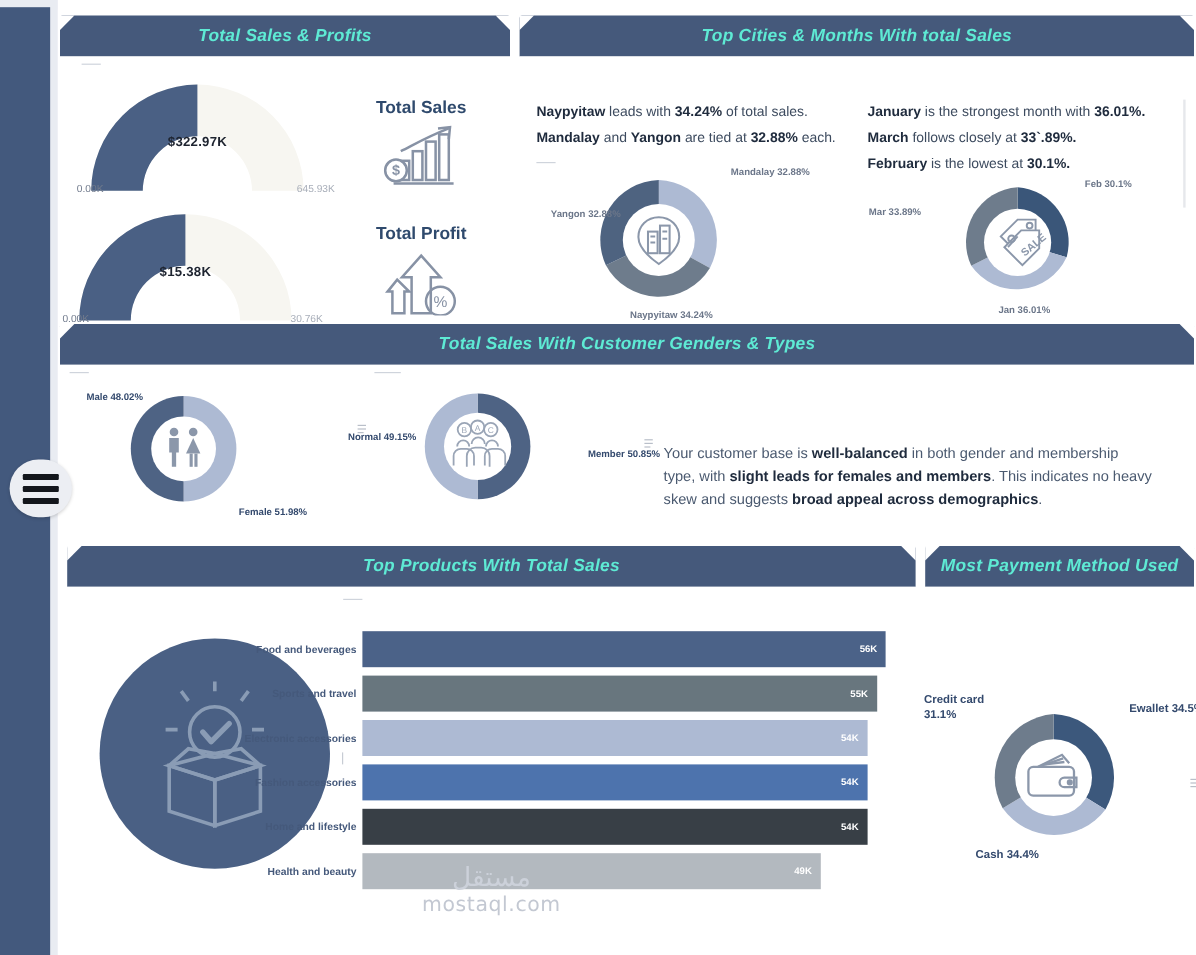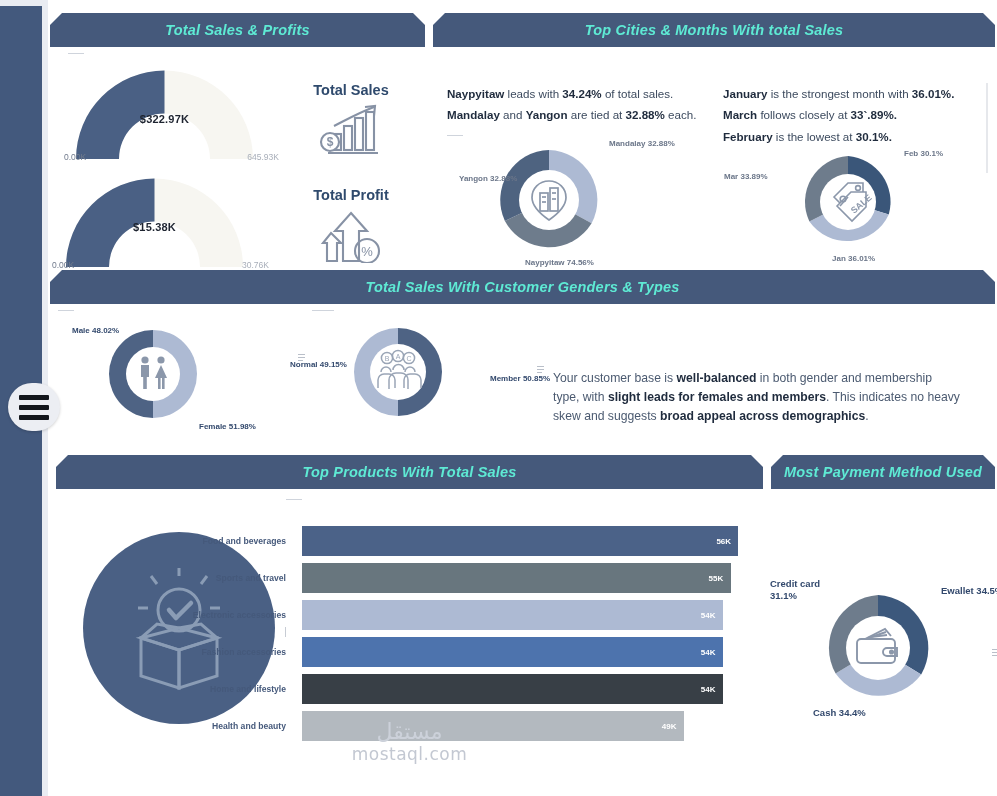--- a/index.html
+++ b/index.html
@@ -107,21 +107,21 @@
     position: absolute; font-size: 8px; font-weight: bold;
     color: #6b7689; white-space: nowrap;
   }
   .dlabel-dark { color: #33496d; padding-left: 20px; }
   .dlabel-mid { font-size: 9.5px; color: #33496d; font-weight: bold; }
 
   
   .bars { position: absolute; }
   .bar-row { position: relative; height: 36px; margin-bottom: 1px; display:flex; align-items:center; }
   .bar-cat {
-    width: 118px; text-align: right; padding-right: 16px;
+    width: 118px; text-align: right; padding-right: 5px;
     font-size: 8.6px; font-weight: bold; color: #45597b; white-space: nowrap;
   }
   .bar-track { position: relative; flex: 1; height: 100%; }
   .bar-fill { position: absolute; left: 0; top: 3px; bottom: 3px; }
   .bar-val {
     position: absolute; top: 50%; transform: translateY(-50%);
     font-size: 8px; font-weight: bold; color: #ffffff;
   }
 
   .big-circle {
@@ -243,21 +243,21 @@
               <rect x="47" y="49" width="8" height="18"></rect>
               <rect x="57" y="44" width="8" height="23"></rect>
               <line x1="49" y1="53" x2="53" y2="53"></line>
               <line x1="49" y1="58" x2="53" y2="58"></line>
               <line x1="59" y1="49" x2="63" y2="49"></line>
               <line x1="59" y1="55" x2="63" y2="55"></line>
             </g>
           </svg>
           <div class="dlabel" style="left:116px; top:-5px;">Mandalay 32.88%</div>
           <div class="dlabel" style="left:-74px; top:30px;margin-left:40px;">Yangon 32.88%</div>
-          <div class="dlabel" style="left:32px; top:114px;">Naypyitaw 74.56%</div>
+          <div class="dlabel" style="left:32px; top:114px;">Naypyitaw 34.24%</div>
         </div>
 
         <div style="position:absolute; left:363px; top:103px;">
           <svg width="104" height="104" viewBox="0 0 104 104">
 
             <path d="M52 52 L52 6 A46 46 0 0 1 92.8 64.4 Z" fill="#3a5679"></path>
 
             <path d="M52 52 L92.8 64.4 A46 46 0 0 1 13.4 71.5 Z" fill="#adbad3"></path>
 
             <path d="M52 52 L13.4 71.5 A46 46 0 0 1 52 6 Z" fill="#6e7c8c"></path>

